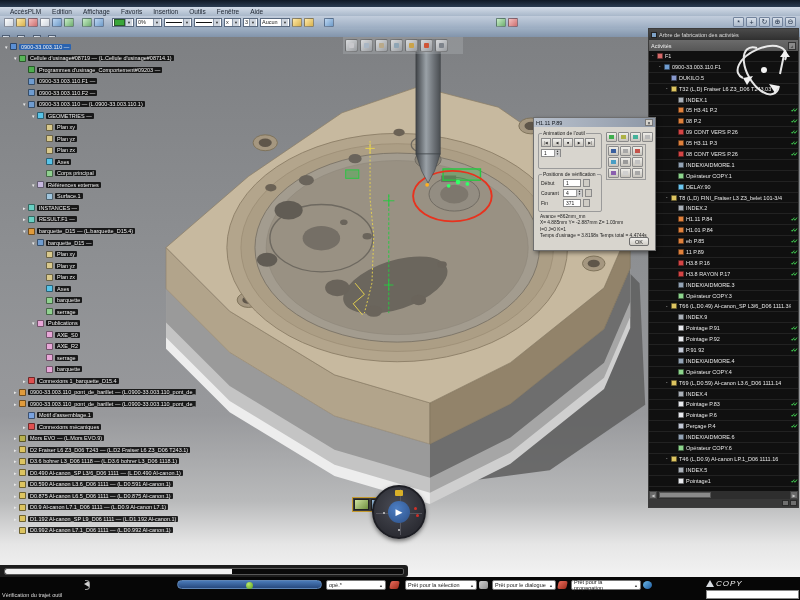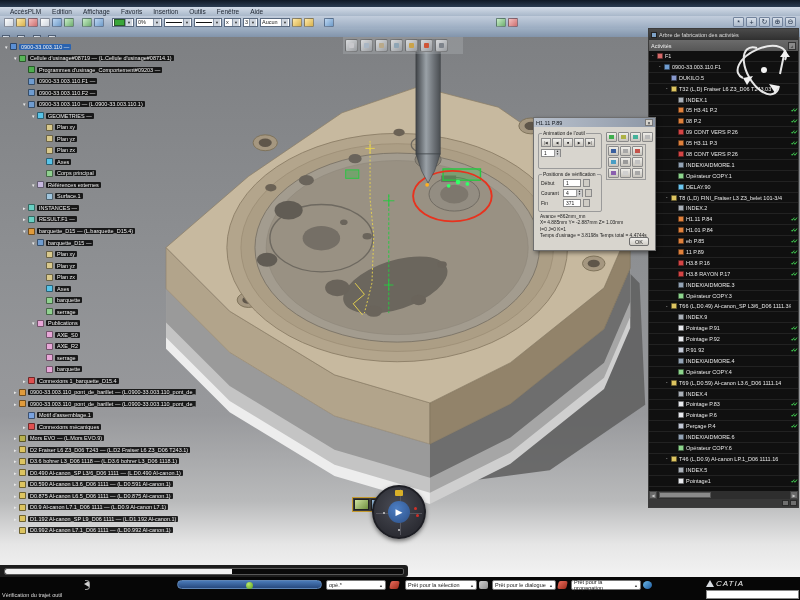--- a/index.html
+++ b/index.html
@@ -1073,18 +1073,18 @@
       <span class="arr">▲</span>
     </div>
     <span class="sbicon dlg" style="left:558px;"></span>
     <div class="sbcombo" style="left:571px; width:70px;">
       <span>Prêt pour la propagation</span>
       <span class="arr">▲</span>
     </div>
     <span class="sbicon prp" style="left:643px;"></span>
     <div class="catia">
       <span class="mark"></span>
-      <span class="txt">CATIA</span>
+      <span class="txt">COPY</span>
     </div>
     <div class="pwrbox"></div>
   </div>
 
 </div>
 
 </body></html>

